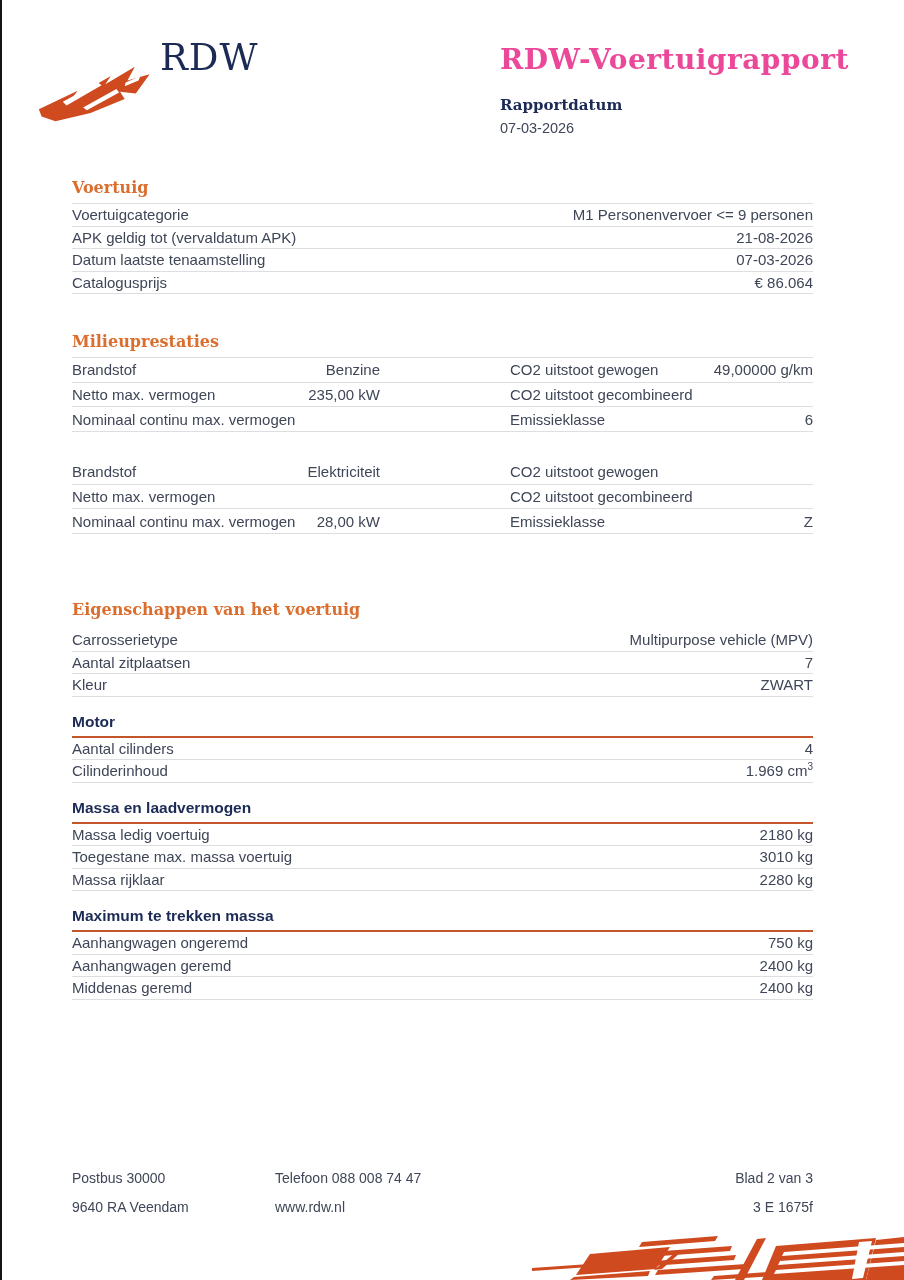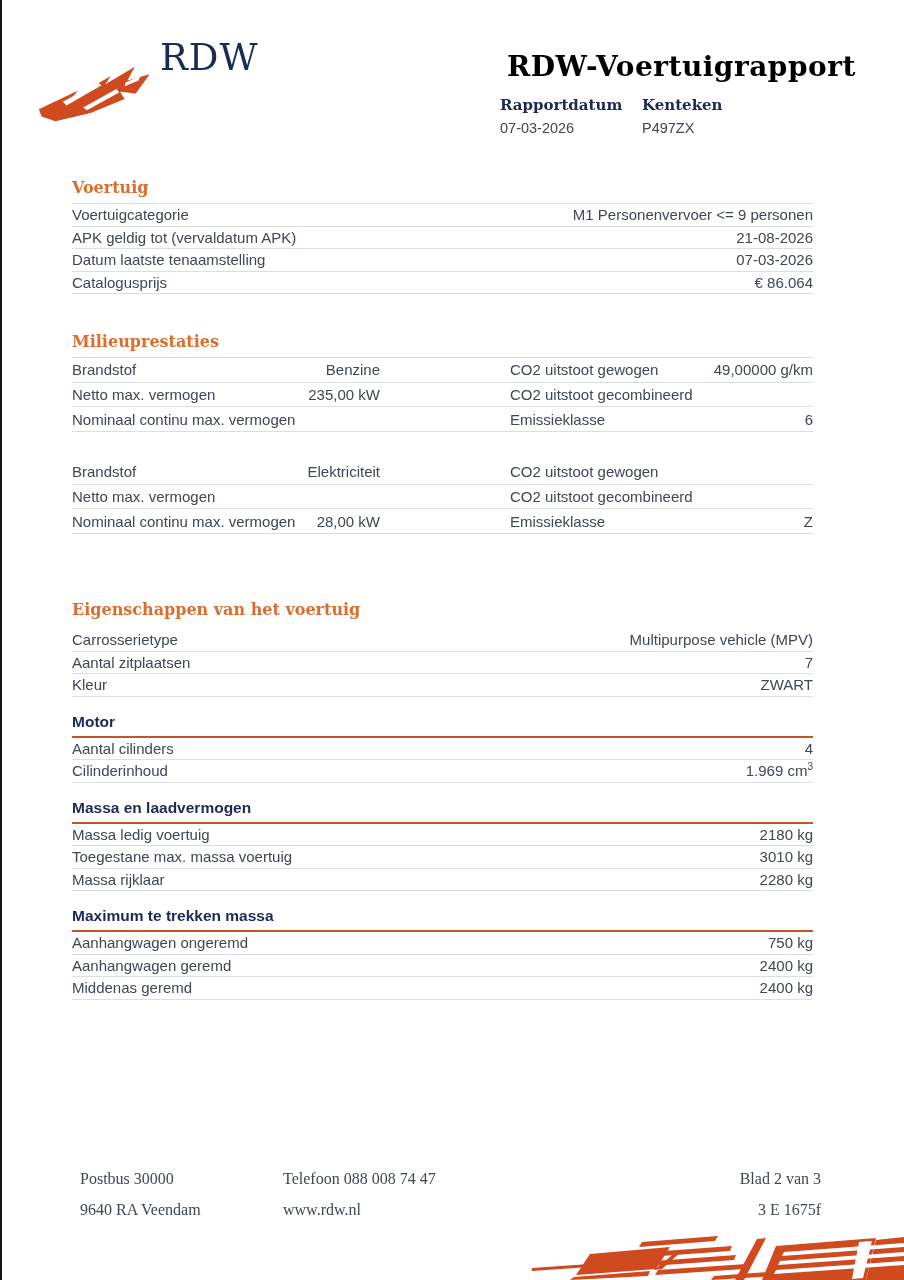--- a/index.html
+++ b/index.html
@@ -9,22 +9,22 @@
   }
   .edge{position:absolute;left:0;top:0;width:2px;height:1280px;background:#141414;}
 
   
   .logo-icon{position:absolute;left:34px;top:52px;width:126px;height:72px;}
   .logo-text{
     position:absolute;left:160px;top:36px;
     font-family:"DejaVu Serif",serif;font-weight:normal;font-size:37px;color:#1C2B55;letter-spacing:1px;
   }
   .doc-title{
-    position:absolute;left:499px;top:42px;margin:8px;
-    font-family:"DejaVu Serif",serif;font-weight:bold;font-size:28px;color:#000000;letter-spacing:.5px;
+    position:absolute;left:499px;top:42px;margin:1px;
+    font-family:"DejaVu Serif",serif;font-weight:bold;font-size:28px;color:#ec4899;letter-spacing:.5px;
   }
   .meta{position:absolute;left:500px;top:96px;display:flex;}
   .meta-block{width:140px;}
   .meta-block.k{margin-left:2px;}
   .meta-label{font-family:"DejaVu Serif",serif;font-weight:bold;font-size:15px;color:#1C2B55;}
   .meta-value{font-size:14.5px;color:#3F4657;margin-top:6px;}
 
   
   .content{position:absolute;left:72px;top:178px;width:741px;}
   .section-title{
@@ -51,21 +51,21 @@
 
   #sec-eigenschappen{margin-top:66px;}
   .subsection{margin-top:16px;}
   .subsection.first{margin-top:6px;}
   .subsection-title{
     font-weight:bold;font-size:15.5px;color:#1C2B55;padding-bottom:5px;
     border-bottom:2px solid #C3552B;
   }
 
   
-  .footer{position:absolute;left:80px;top:1170px;width:741px;font-size:16px;color:#3F4657;font-family:Liberation Serif, serif;}
+  .footer{position:absolute;left:72px;top:1170px;width:741px;font-size:14px;color:#3F4657;}
   .footer .frow{display:flex;margin-bottom:13px;}
   .footer .c1{width:203px;}
   .footer .c2{flex:1;}
   .footer .c3{text-align:right;}
 
   
   .speed-graphic{position:absolute;right:0;bottom:0;width:400px;height:48px;}
 </style>
 </head>
 <body>
@@ -80,24 +80,20 @@
     <polygon fill="#ffffff" points="96,33 112,26 110,31 95,37"></polygon>
   </svg>
   <div class="logo-text">RDW</div>
 
   <h1 class="doc-title">RDW-Voertuigrapport</h1>
 
   <div class="meta">
     <div class="meta-block">
       <div class="meta-label">Rapportdatum</div>
       <div class="meta-value">07-03-2026</div>
-    </div>
-    <div class="meta-block k">
-      <div class="meta-label">Kenteken</div>
-      <div class="meta-value">P497ZX</div>
     </div>
   </div>
 
   <div class="content">
 
     <div id="sec-voertuig">
       <div class="section-title">Voertuig</div>
       <div>
     <div class="row">
       <span class="lbl">Voertuigcategorie</span>

